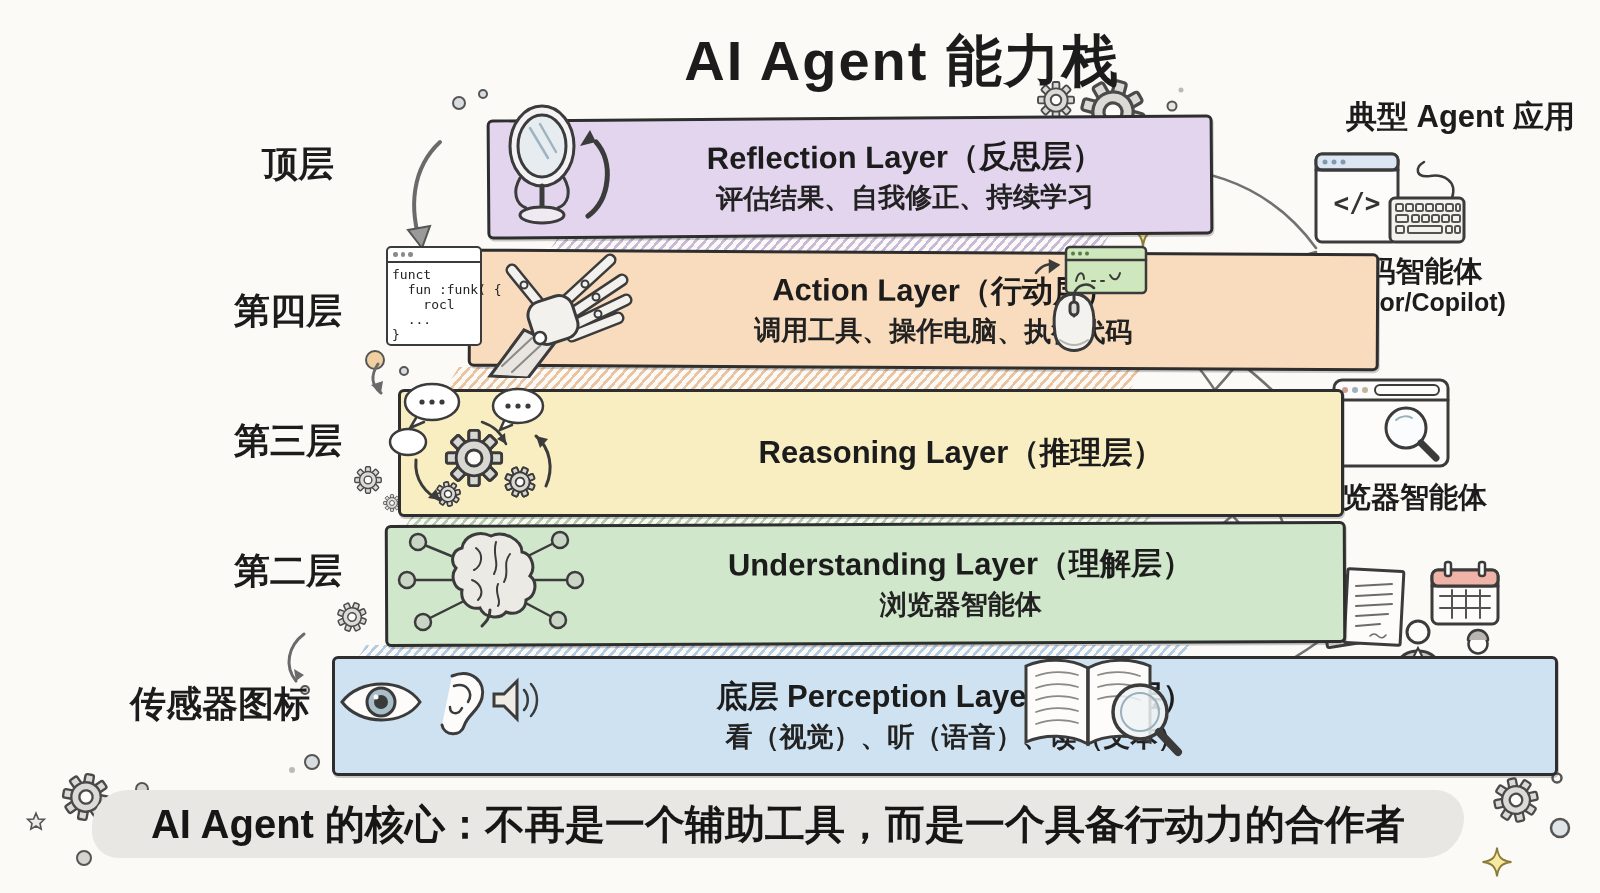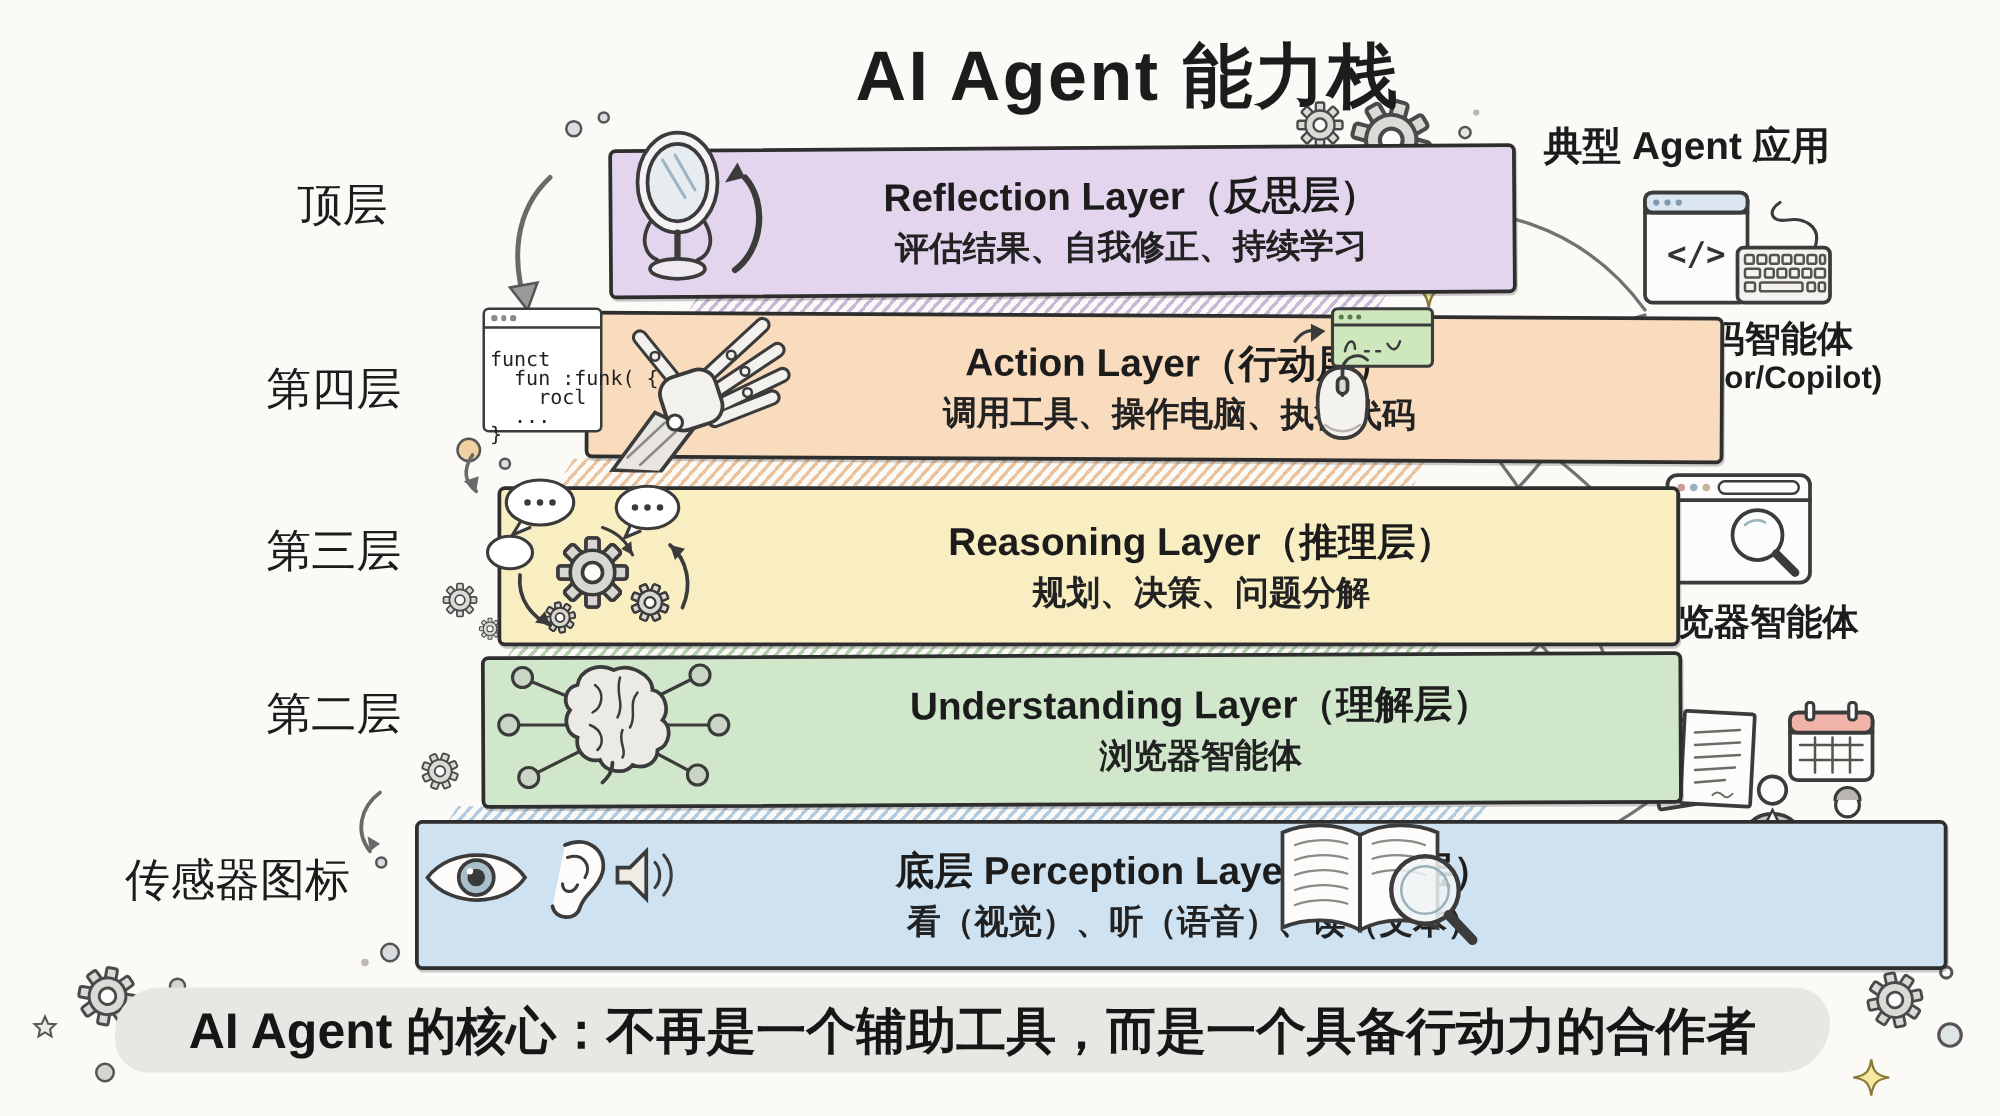--- a/index.html
+++ b/index.html
@@ -23,37 +23,37 @@
   .band{position:absolute;z-index:2;transform:skewX(-32deg);opacity:.9;}
   .band-purple{left:552px;top:235px;width:550px;height:24px;
     background:repeating-linear-gradient(105deg,#c3b2d6 0 3.5px,transparent 3.5px 9px);}
   .band-orange{left:452px;top:367px;width:685px;height:22px;
     background:repeating-linear-gradient(105deg,#e8bd96 0 3.5px,transparent 3.5px 9px);}
   .band-green{left:405px;top:515px;width:740px;height:24px;
     background:repeating-linear-gradient(105deg,#a9cba2 0 3.5px,transparent 3.5px 9px);}
   .band-blue{left:358px;top:645px;width:825px;height:26px;
     background:repeating-linear-gradient(105deg,#a9c6e0 0 3.5px,transparent 3.5px 9px);}
   
-  .tier{position:absolute;z-index:2;font-size:36px;font-weight:400;}
+  .tier{position:absolute;z-index:2;font-size:36px;font-weight:700;text-align:center;}
   .tier-1{left:238px;top:140px;width:120px;}
   .tier-2{left:213px;top:287px;width:150px;}
   .tier-3{left:213px;top:417px;width:150px;}
   .tier-4{left:213px;top:547px;width:150px;}
   .tier-5{left:100px;top:680px;width:240px;}
   
   .ic{position:absolute;z-index:4;}
   
   .code-window{position:absolute;left:386px;top:246px;width:96px;height:100px;z-index:4;
                background:#fff;border:2.5px solid #3b3b3b;border-radius:5px;box-sizing:border-box;}
   .code-header{height:13px;border-bottom:2px solid #3b3b3b;display:flex;gap:3px;align-items:center;padding-left:5px;}
   .code-header i{width:4.5px;height:4.5px;border-radius:50%;background:#8a8a8a;display:block;}
-  .code-lines{font-family:"DejaVu Sans Mono","Liberation Mono",monospace;font-size:16px;
-              line-height:15px;padding:17px 4px;color:#222;white-space:pre;}
-  
-  .apps-heading{position:absolute;left:1235px;top:96px;width:340px;text-align:left;
+  .code-lines{font-family:"DejaVu Sans Mono","Liberation Mono",monospace;font-size:13px;
+              line-height:15px;padding:4px 4px;color:#222;white-space:pre;}
+  
+  .apps-heading{position:absolute;left:1235px;top:96px;width:340px;text-align:right;
                 font-size:31px;font-weight:700;z-index:2;}
   .app-label{position:absolute;z-index:2;text-align:center;font-size:29px;font-weight:700;}
   .app-sublabel{position:absolute;z-index:2;text-align:center;font-size:25px;font-weight:600;}
   .lbl-code{left:1285px;top:252px;width:250px;}
   .sub-code{left:1260px;top:288px;width:300px;}
   .lbl-browser{left:1270px;top:478px;width:260px;}
   .lbl-office{left:1292px;top:688px;width:220px;}
   
   .footer{position:absolute;left:92px;top:790px;width:1372px;height:68px;z-index:2;
           background:#e8e7e3;border-radius:38px 30px 42px 28px;
@@ -159,21 +159,20 @@
   <div class="layer layer-reflection" style="background: rgb(227, 213, 238);">
     <div class="layer-title">Reflection Layer（反思层）</div>
     <div class="layer-subtitle">评估结果、自我修正、持续学习</div>
   </div>
   <div class="layer layer-action" style="background: rgb(248, 220, 189);">
     <div class="layer-title">Action Layer（行动层）</div>
     <div class="layer-subtitle">调用工具、操作电脑、执行代码</div>
   </div>
   <div class="layer layer-reasoning" style="background: rgb(248, 238, 194); align-items: center;">
     <div class="layer-title">Reasoning Layer（推理层）</div>
-    <div class="layer-subtitle">规划、决策、问题分解</div>
   </div>
   <div class="layer layer-understanding" style="background: rgb(208, 231, 203);">
     <div class="layer-title">Understanding Layer（理解层）</div>
     <div class="layer-subtitle">浏览器智能体</div>
   </div>
   <div class="layer layer-perception" style="background: rgb(207, 226, 241);">
     <div class="layer-title">底层 Perception Layer（感知层）</div>
     <div class="layer-subtitle">看（视觉）、听（语音）、读（文本）</div>
   </div>
 

